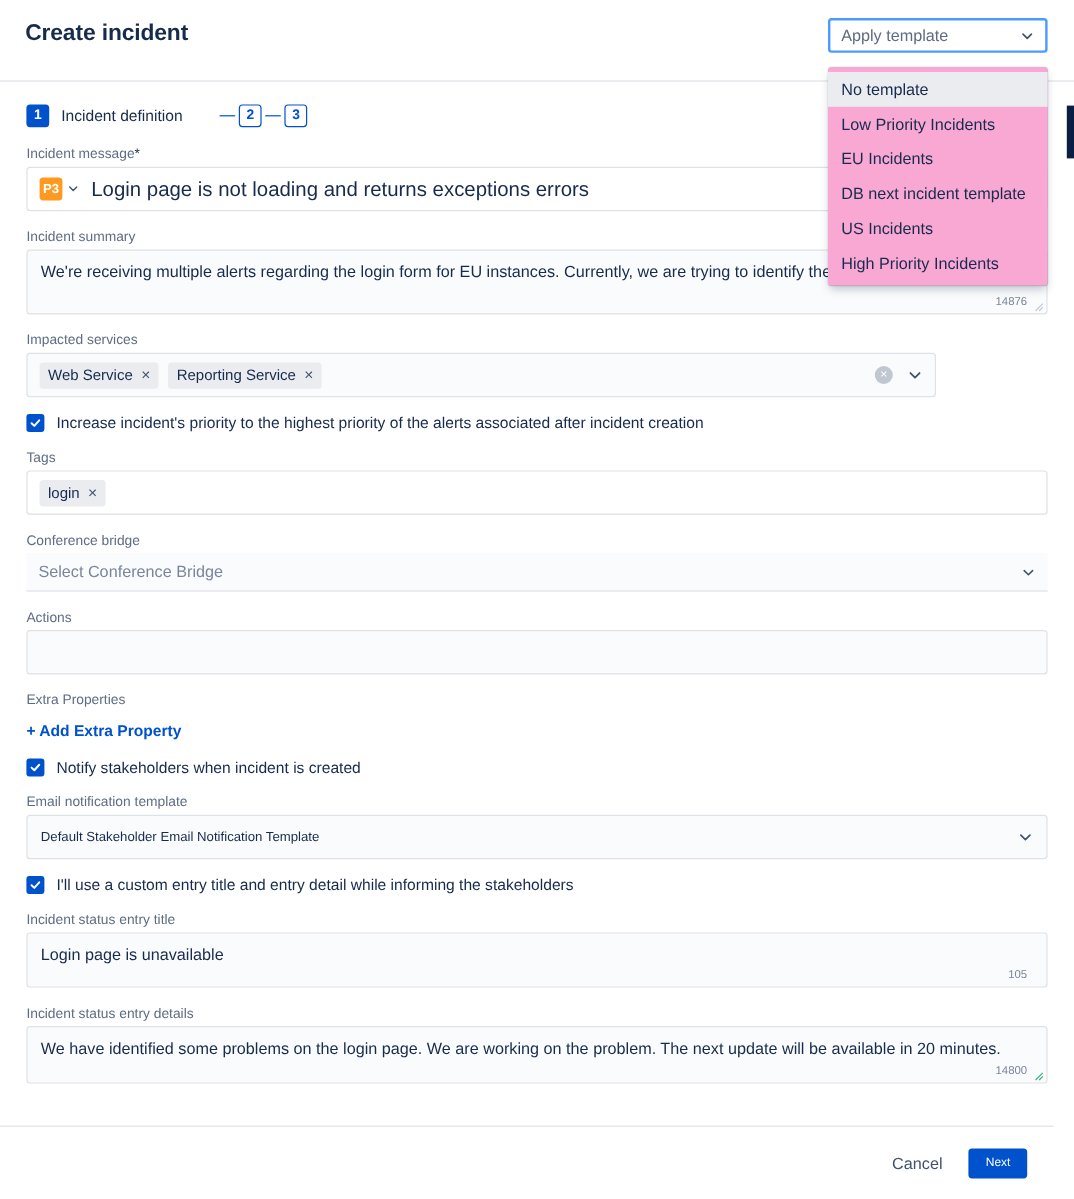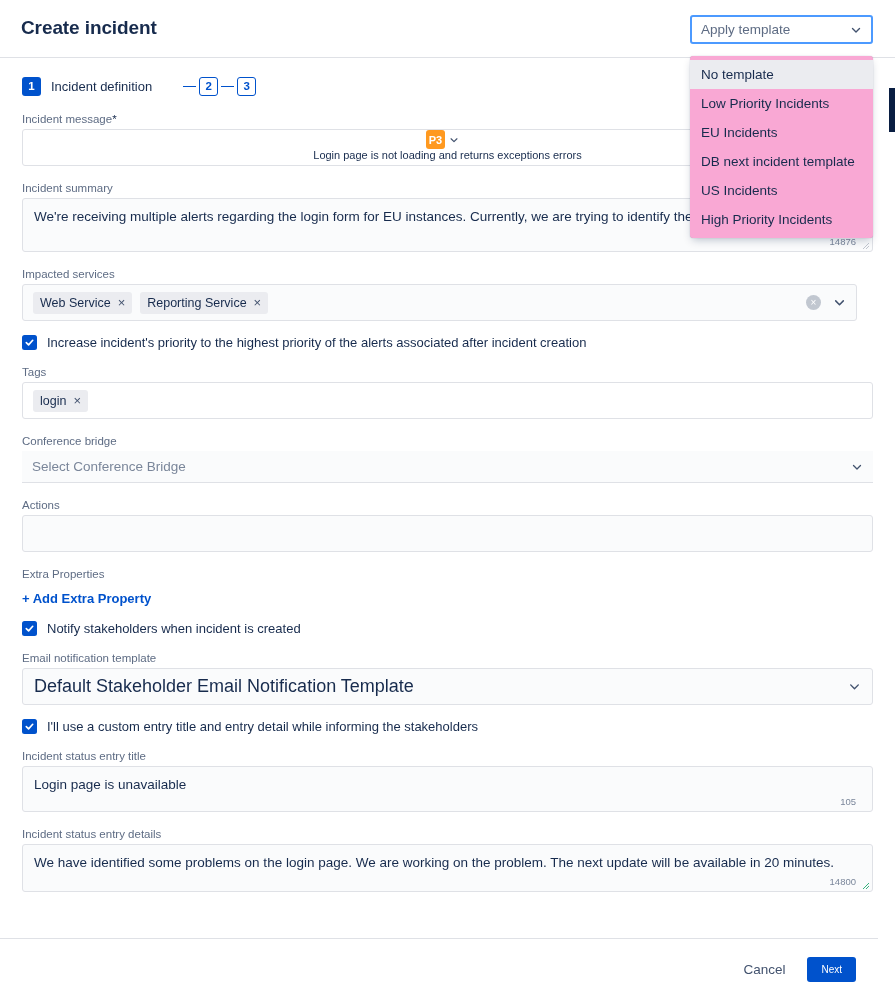--- a/index.html
+++ b/index.html
@@ -13,21 +13,21 @@
     position: relative;
     width: 895px;
     height: 999px;
     overflow: hidden;
     background: #fff;
   }
 
   
   .header {
     position: relative;
-    height: 58px;
+    height: 68px;
     border-bottom: 1px solid #DFE1E6;
   }
   .page-title {
     position: absolute;
     left: 21px; top: 17px;
     font-size: 19px;
     font-weight: bold;
     color: #172B4D;
     letter-spacing: -0.1px;
   }
@@ -137,42 +137,42 @@
 
   .field {
     position: relative;
     width: 851px;
     border: 1px solid #DFE1E6;
     border-radius: 3px;
     background: #FAFBFC;
     display: flex;
     align-items: center;
   }
-  .field.input { height: 37px; padding: 0 10px; flex-direction: column; }
+  .field.input { height: 37px; padding: 0 10px; }
   .field.white { background: #fff; }
 
   .prio-chip {
     display: inline-flex;
     align-items: center;
     gap: 4px;
     margin-right: 10px;
   }
   .prio-badge {
     width: 19px; height: 19px;
     background: #FF991F;
     border-radius: 3px;
     color: #fff;
     font-size: 11px;
     font-weight: bold;
     display:flex; align-items:center; justify-content:center;
   }
   .mini-chev { color: #42526E; }
 
   .field-text {
-    font-size: 11px;
+    font-size: 17px;
     color: #172B4D;
     white-space: nowrap;
     overflow: hidden;
     text-align: center;
   }
 
   
   .ta {
     position: relative;
     width: 851px;
@@ -198,21 +198,21 @@
     position: absolute;
     right: 2px; bottom: 1px;
     width: 9px; height: 9px;
     color: #C1C7D0;
   }
   .resize-grip svg { display:block; }
 
   
   .chips-field {
     position: relative;
-    width: 835px;
+    width: 758px;
     min-height: 37px;
     border: 1px solid #DFE1E6;
     border-radius: 3px;
     background: #FAFBFC;
     display: flex;
     align-items: center;
     padding: 0 10px;
     gap: 8px;
   }
   .chip {
@@ -300,21 +300,21 @@
   }
 
   .emailsel {
     position: relative;
     width: 851px; height: 37px;
     border: 1px solid #DFE1E6;
     border-radius: 3px;
     background: #FAFBFC;
     display: flex; align-items: center;
     padding: 0 11px;
-    font-size: 18px;
+    font-size: 11px;
     color: #172B4D;
   }
   .emailsel .chev { margin-left: auto; color: #42526E; }
 
   
   .footer {
     position: absolute;
     left: 0; bottom: 0;
     width: 878px;
     height: 61px;

